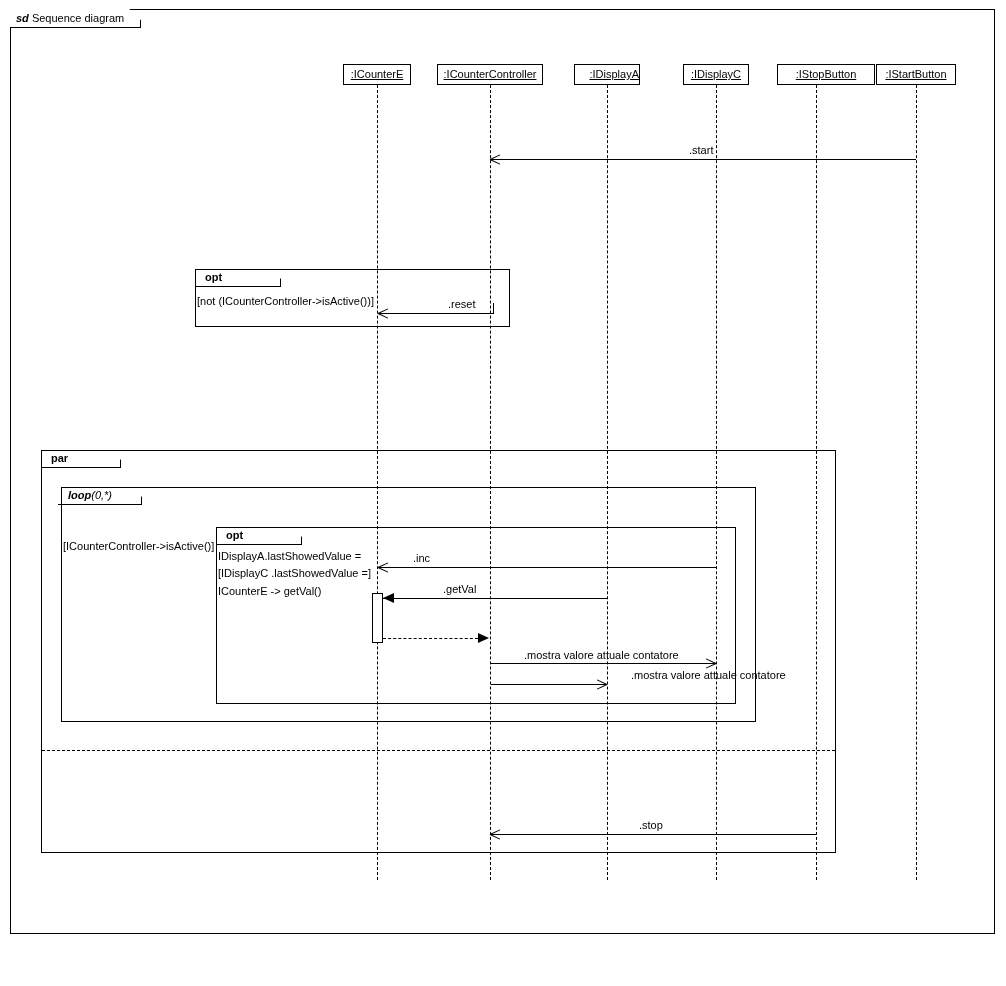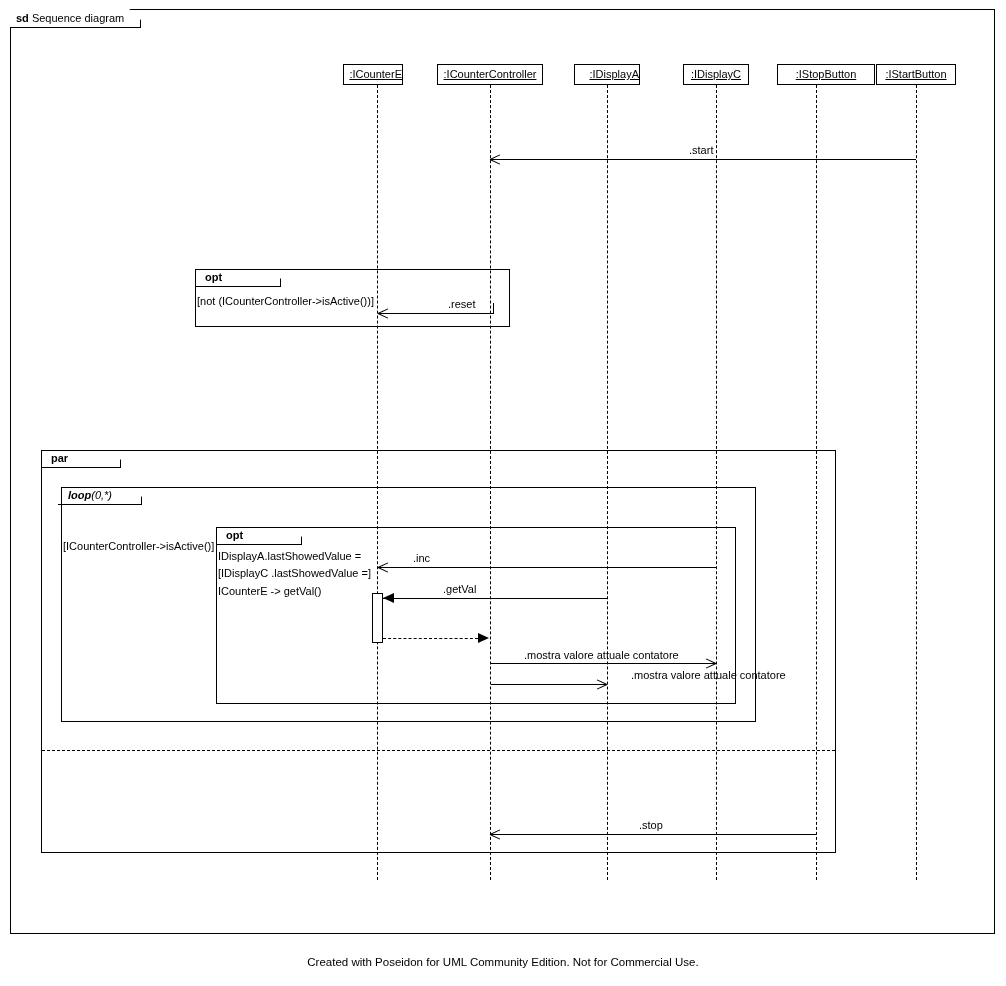--- a/index.html
+++ b/index.html
@@ -38,21 +38,21 @@
     border: 1px solid #000000;
     border-top: none;
     border-left: none;
     background: #ffffff;
     padding: 0 16px 0 6px;
     font-size: 11px;
     line-height: 18px;
     white-space: nowrap;
     clip-path: polygon(0 0, calc(100% - 12px) 0, 100% 60%, 100% 100%, 0 100%);
   }
-  .frame-tag b { font-weight: bold; }
+  .frame-tag b { font-weight: bold; font-style: italic; }
 
   
   .ll-head {
     position: absolute;
     box-sizing: border-box;
     border: 1px solid #000000;
     background: #ffffff;
     height: 21px;
     line-height: 19px;
     text-align: center;
@@ -186,21 +186,21 @@
 <body>
 
 <div id="canvas">
 
   <div class="frame"></div>
   <div class="frame-tag">
     <b>sd</b>
     <span>Sequence diagram</span>
   </div>
 
-  <div class="ll-head" style="left:343px; top:64px; width:60px;text-align:right;">
+  <div class="ll-head" style="left:343px; top:64px; width:68px;">
     <span>:ICounterE</span>
   </div>
   <div class="ll-line" style="left:377px; top:85px; height:795px;"></div>
 
   <div class="ll-head" style="left:437px; top:64px; width:106px;">
     <span>:ICounterController</span>
   </div>
   <div class="ll-line" style="left:490px; top:85px; height:795px;"></div>
 
   <div class="ll-head" style="left:574px; top:64px; width:66px;text-align:right;">
@@ -276,15 +276,14 @@
   <div class="msg-label" style="left:524px; top:649px;">.mostra valore attuale contatore</div>
 
   <div class="msg-line" style="left:491px; top:684px; width:115px;"></div>
   <div class="head-open-right" style="left:597px; top:679px;"></div>
   <div class="msg-label" style="left:631px; top:669px;">.mostra valore attuale contatore</div>
 
   <div class="msg-line" style="left:491px; top:834px; width:325px;"></div>
   <div class="head-open-left" style="left:490px; top:829px;"></div>
   <div class="msg-label" style="left:639px; top:819px;">.stop</div>
 
-  <div class="footer" style="top:956px;">Created with Poseidon for UML Community Edition. Not for Commercial Use.</div>
 
 </div>
 
 </body></html>

